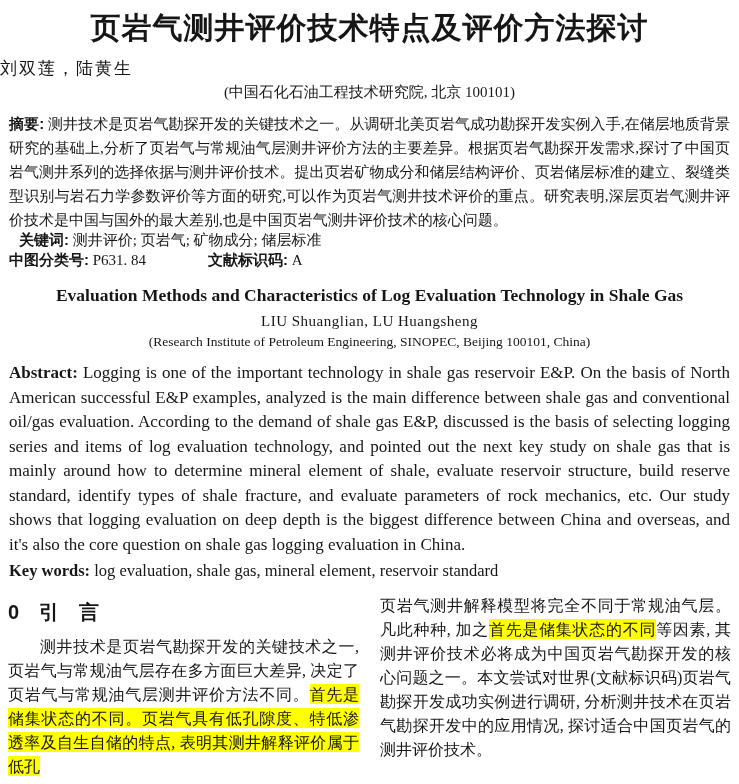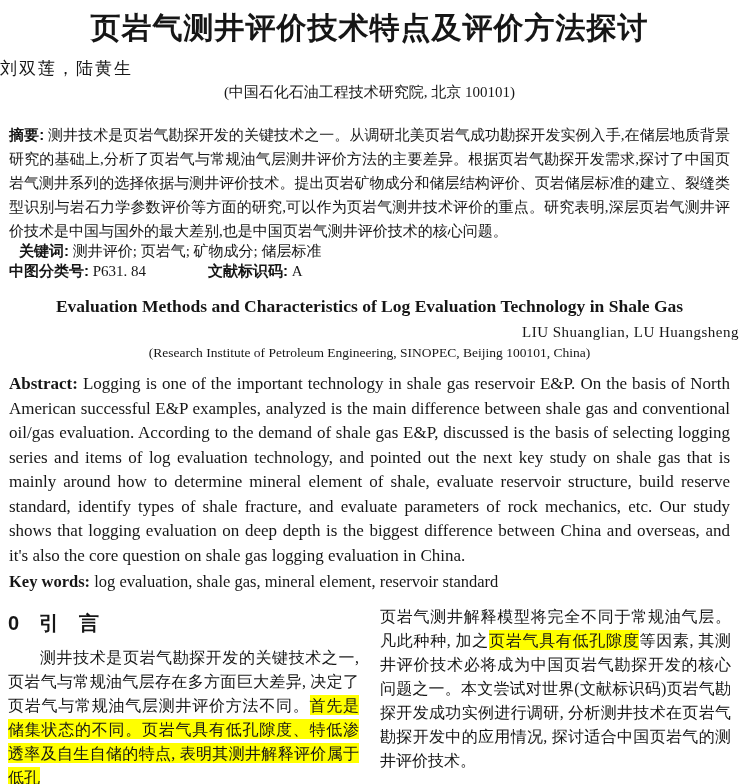--- a/index.html
+++ b/index.html
@@ -32,21 +32,21 @@
     text-align: left;
     font-size: 17px;
     letter-spacing: 2px;
   }
   .affil-cn {
     margin-top: 3px;
     text-align: center;
     font-size: 15px;
   }
   .abs-cn {
-    margin: 21px 9px 0 9px;
+    margin: 10px 9px 0 9px;
     font-size: 15px;
     line-height: 24px;
     text-align: justify;
   }
   .kw-cn {
     margin: 0 19px;
     font-size: 15px;
     line-height: 16px;
   }
   .clc-line {
@@ -58,21 +58,21 @@
 
   .title-en {
     margin-top: 12px;
     text-align: center;
     font-weight: 700;
     font-size: 17.5px;
     line-height: 1.3;
   }
   .authors-en {
     margin-top: 7px;
-    text-align: right;
+    text-align: center;
     font-size: 15px;
     letter-spacing: 0.5px;
   }
   .affil-en {
     margin-top: 4px;
     text-align: center;
     font-size: 13.5px;
   }
   .abs-en {
     margin: 11px 9px 0 9px;
@@ -135,15 +135,15 @@
 <p class="abs-en"><span class="b-serif">Abstract:</span> <span>Logging is one of the important technology in shale gas reservoir E&amp;P. On the basis of North American successful E&amp;P examples, analyzed is the main difference between shale gas and conventional oil/gas evaluation. According to the demand of shale gas E&amp;P, discussed is the basis of selecting logging series and items of log evaluation technology, and pointed out the next key study on shale gas that is mainly around how to determine mineral element of shale, evaluate reservoir structure, build reserve standard, identify types of shale fracture, and evaluate parameters of rock mechanics, etc. Our study shows that logging evaluation on deep depth is the biggest difference between China and overseas, and it's also the core question on shale gas logging evaluation in China.</span></p>
 
 <p class="kw-en"><span class="b-serif">Key words:</span> <span>log evaluation, shale gas, mineral element, reservoir standard</span></p>
 
 <div class="columns">
   <div class="col">
     <h3 class="sec-heading">0　引　言</h3>
     <p class="indent"><span>测井技术是页岩气勘探开发的关键技术之一,页岩气与常规油气层存在多方面巨大差异, 决定了页岩气与常规油气层测井评价方法不同。</span><mark style="background: rgb(255, 255, 0);">首先是储集状态的不同。页岩气具有低孔隙度、特低渗透率及自生自储的特点, 表明其测井解释评价属于低孔</mark></p>
   </div>
   <div class="col">
-    <p><span>页岩气测井解释模型将完全不同于常规油气层。凡此种种, 加之</span><mark style="background: rgb(255, 255, 0);">页岩气具有低孔隙度</mark><span>等因素, 其测井评价技术必将成为中国页岩气勘探开发的核心问题之一。本文尝试对世界(文献标识码)页岩气勘探开发成功实例进行调研, 分析测井技术在页岩气勘探开发中的应用情况, 探讨适合中国页岩气的测井评价技术。</span></p>
+    <p><span>页岩气测井解释模型将完全不同于常规油气层。凡此种种, 加之</span><mark style="background: rgb(255, 255, 0);">首先是储集状态的不同</mark><span>等因素, 其测井评价技术必将成为中国页岩气勘探开发的核心问题之一。本文尝试对世界(文献标识码)页岩气勘探开发成功实例进行调研, 分析测井技术在页岩气勘探开发中的应用情况, 探讨适合中国页岩气的测井评价技术。</span></p>
   </div>
 </div>
 
 </body></html>

